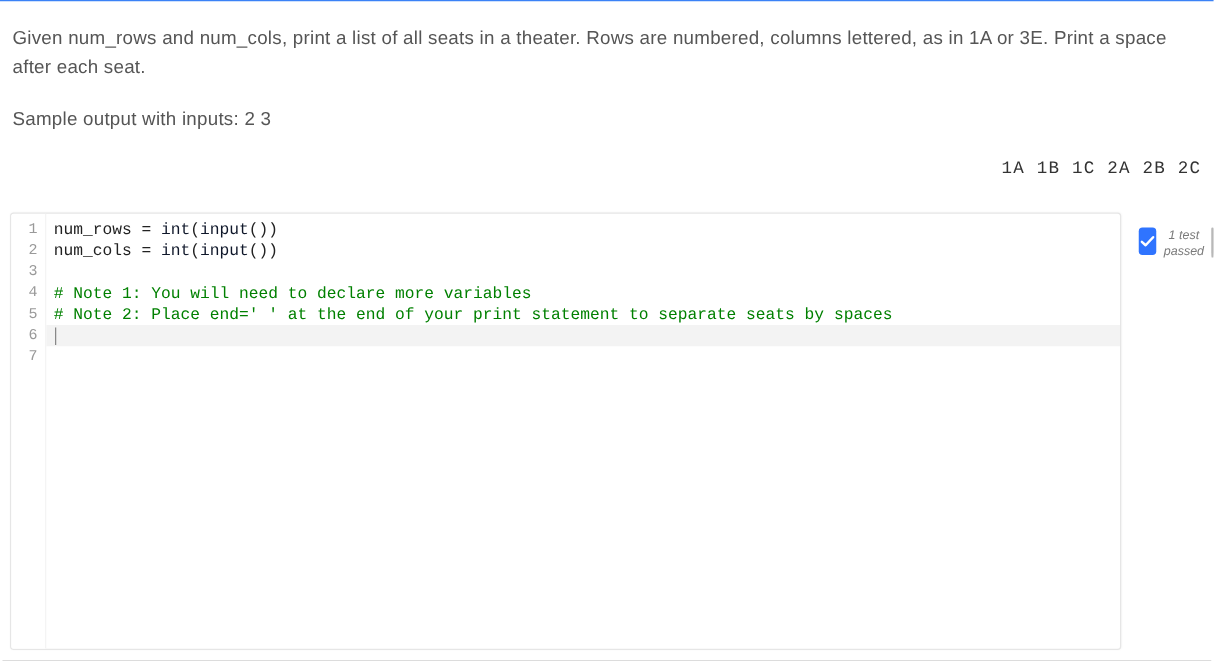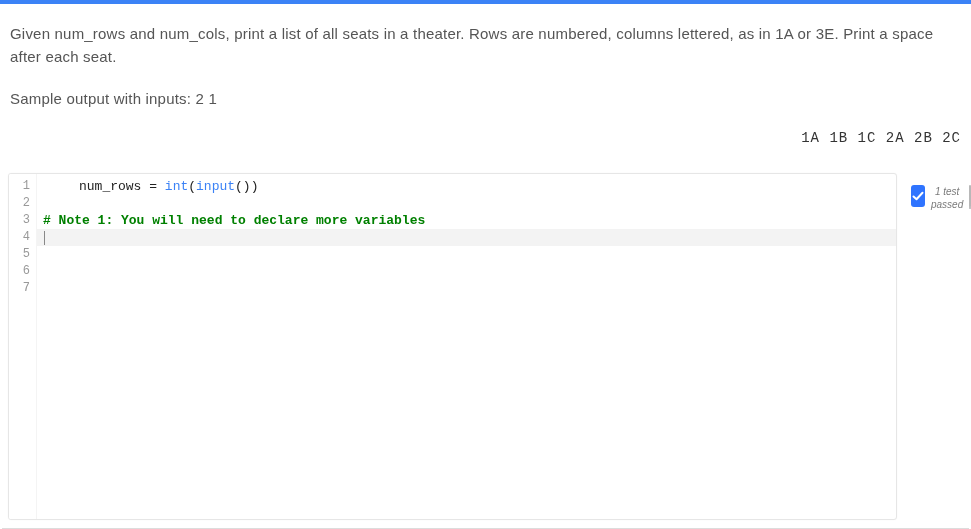--- a/index.html
+++ b/index.html
@@ -8,21 +8,21 @@
     background: #ffffff;
     width: 971px;
     height: 529px;
     overflow: hidden;
     color: #555;
   }
   .container {
     display: flex;
     flex-direction: column;
     height: 100%;
-    border-top: 4px solid #3b82f6;
+    border-top: 1px solid #3b82f6;
     padding-top: 4px;
   }
   .problem {
     padding: 14px 10px 8px 10px;
     font-size: 15px;
     line-height: 1.55;
     color: #555;
     letter-spacing: 0.2px;
   }
   .problem p { margin-bottom: 18px; }
@@ -61,24 +61,24 @@
     padding: 4px 6px 0 0;
     color: #999;
     font-size: 12px;
     user-select: none;
     border-right: 1px solid #f4f4f4;
   }
   .gutter div { height: 17px; }
   .lines { flex: 1; padding-top: 4px; }
   .line { height: 17px; padding-left: 6px; white-space: pre; }
   .line.current { background: #f3f3f3; }
-  .tok-var { color: #222; margin-left: 36px; }
+  .tok-var { color: #222; }
   .tok-op { color: #222; }
-  .tok-builtin { color: #3b82f6; }
-  .tok-comment { color: #008000; font-weight: bold; }
+  .tok-builtin { color: #0f172a; }
+  .tok-comment { color: #008000; }
   .tok-paren { color: #222; }
   .cursor {
     display: inline-block;
     width: 1px;
     height: 14px;
     background: #888;
     vertical-align: middle;
     margin-left: 1px;
   }
 
@@ -120,41 +120,43 @@
     margin: 0 2px;
   }
 </style>
 </head>
 <body>
 
 <div class="container">
 
   <div class="problem">
     <p>Given num_rows and num_cols, print a list of all seats in a theater. Rows are numbered, columns lettered, as in 1A or 3E. Print a space after each seat.</p>
-    <p class="sample-label">Sample output with inputs: 2 1</p>
+    <p class="sample-label">Sample output with inputs: 2 3</p>
     <div class="sample-output">1A 1B 1C 2A 2B 2C</div>
   </div>
 
   <div class="workspace">
 
     <div class="editor">
       <div class="code-area">
         <div class="gutter">
           <div>1</div>
           <div>2</div>
           <div>3</div>
           <div>4</div>
           <div>5</div>
           <div>6</div>
           <div>7</div>
         </div>
         <div class="lines">
           <div class="line"><span class="tok-var">num_rows</span><span class="tok-op"> = </span><span class="tok-builtin">int</span><span class="tok-paren">(</span><span class="tok-builtin">input</span><span class="tok-paren">())</span></div>
+          <div class="line"><span class="tok-var">num_cols</span><span class="tok-op"> = </span><span class="tok-builtin">int</span><span class="tok-paren">(</span><span class="tok-builtin">input</span><span class="tok-paren">())</span></div>
           <div class="line"><span></span></div>
           <div class="line"><span class="tok-comment"># Note 1: You will need to declare more variables</span></div>
+          <div class="line"><span class="tok-comment"># Note 2: Place end=' ' at the end of your print statement to separate seats by spaces</span></div>
           <div class="line current"><span></span><span class="cursor"></span></div>
         </div>
       </div>
     </div>
 
     <div class="status-col">
       <div class="check-badge">
         <svg width="14" height="14" viewBox="0 0 14 14">
             <polyline points="2.5,7.5 5.5,10.2 11.5,3.8" fill="none" stroke="#fff" stroke-width="2" stroke-linecap="round" stroke-linejoin="round"></polyline>
           </svg>

